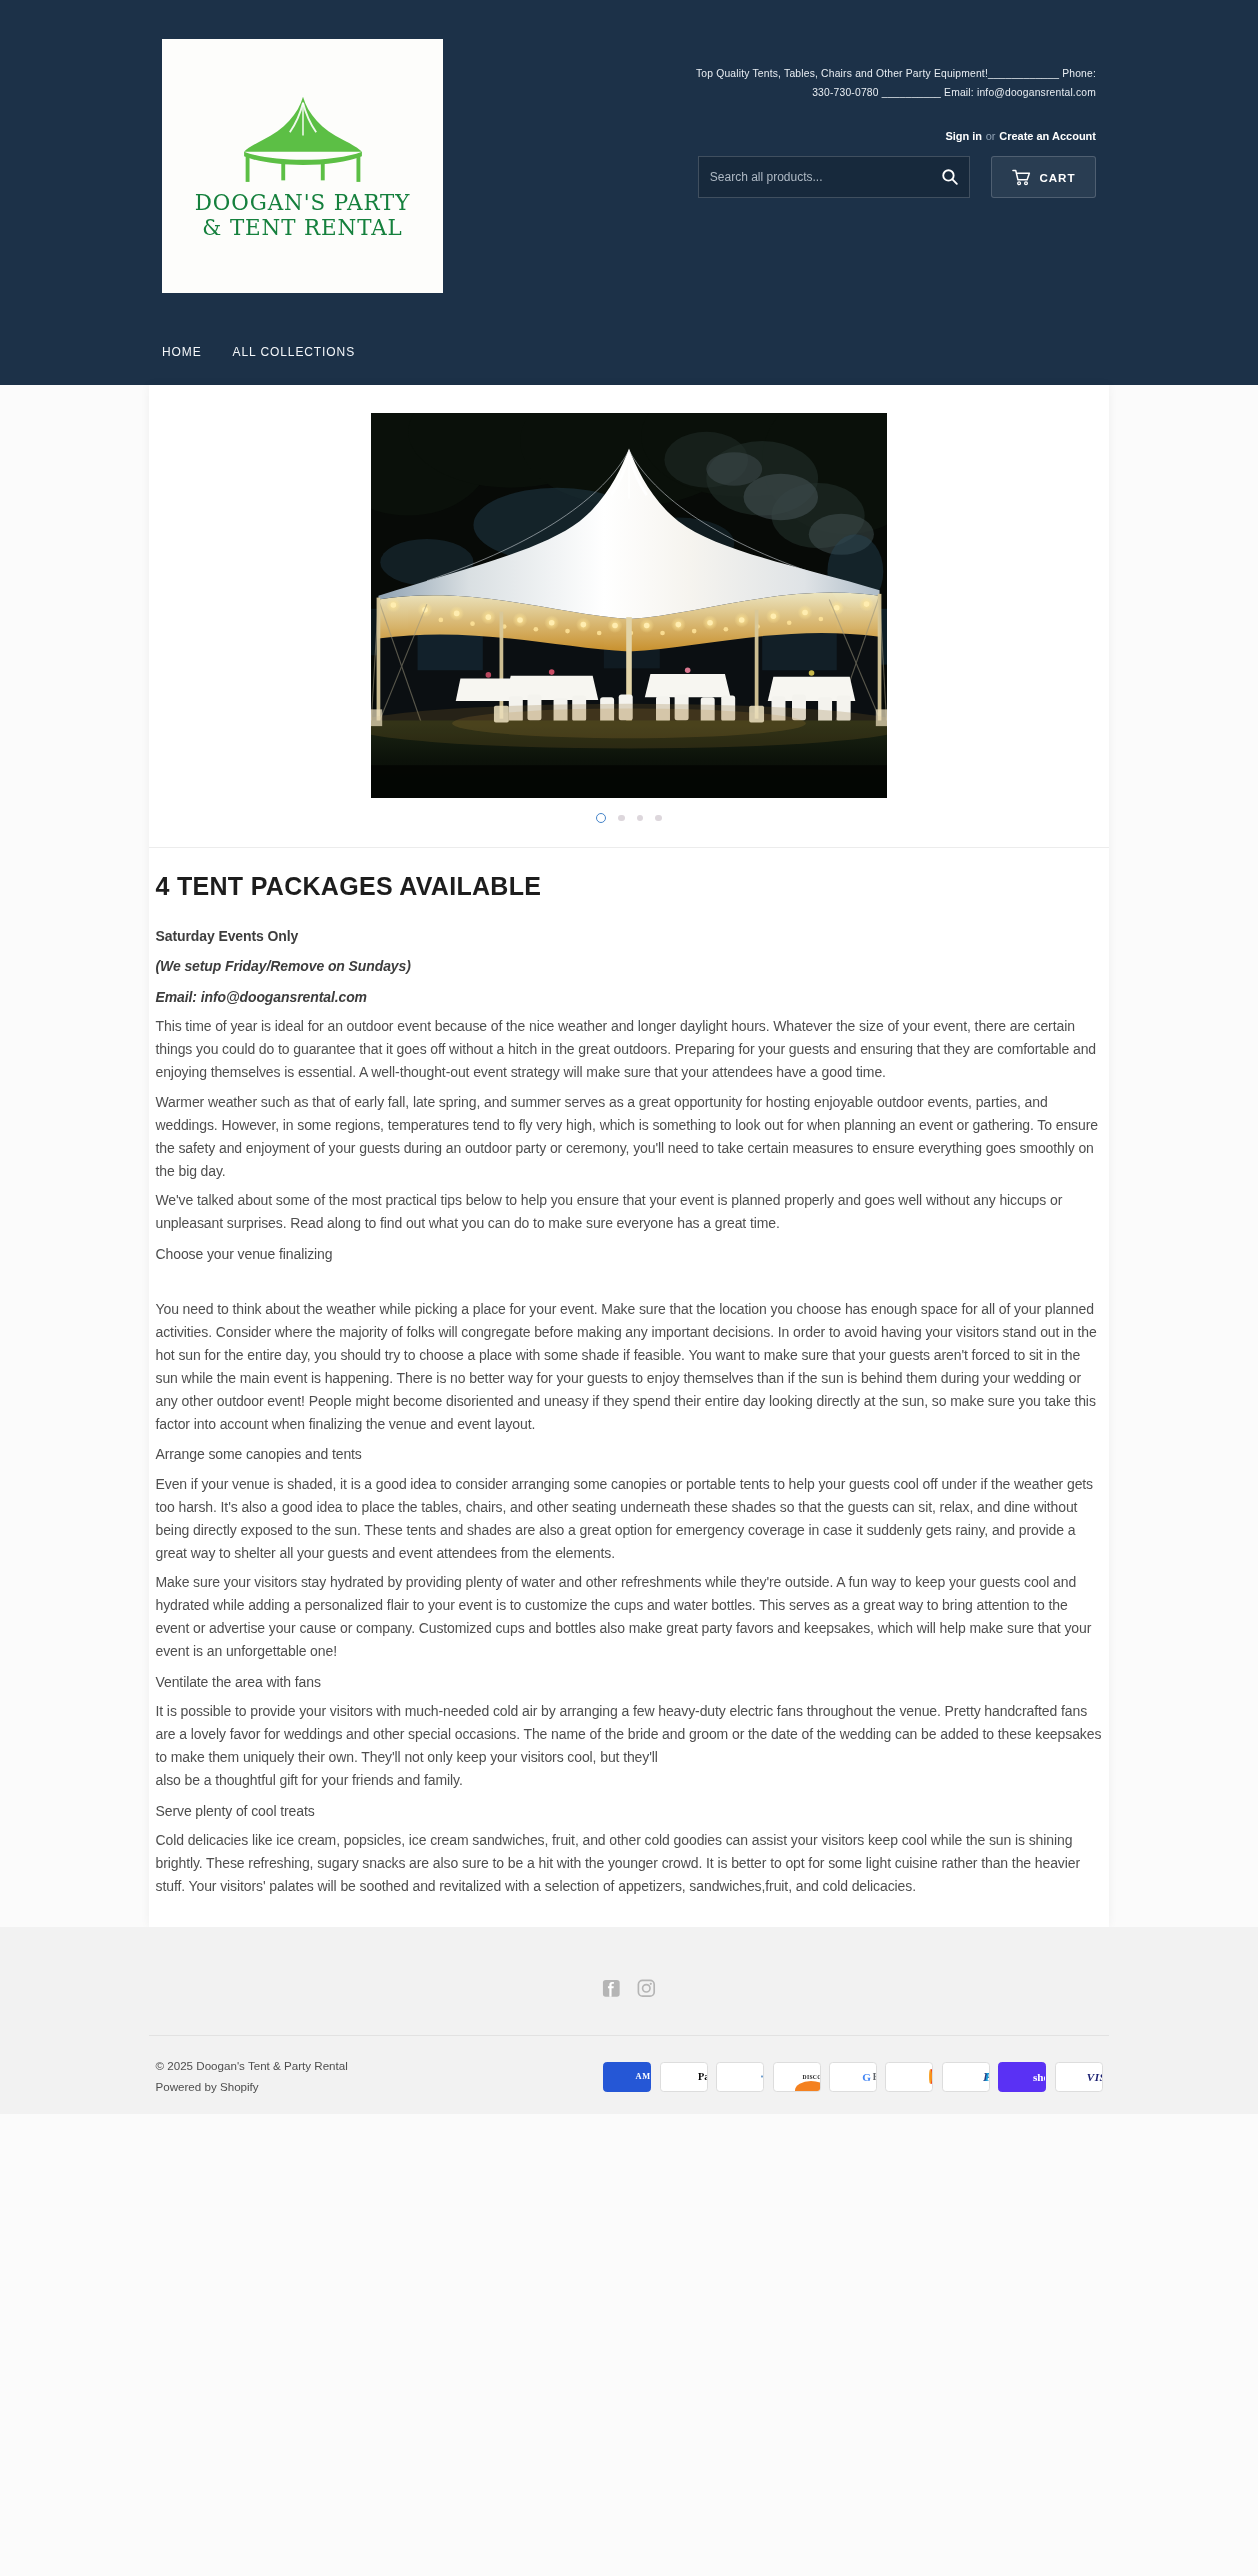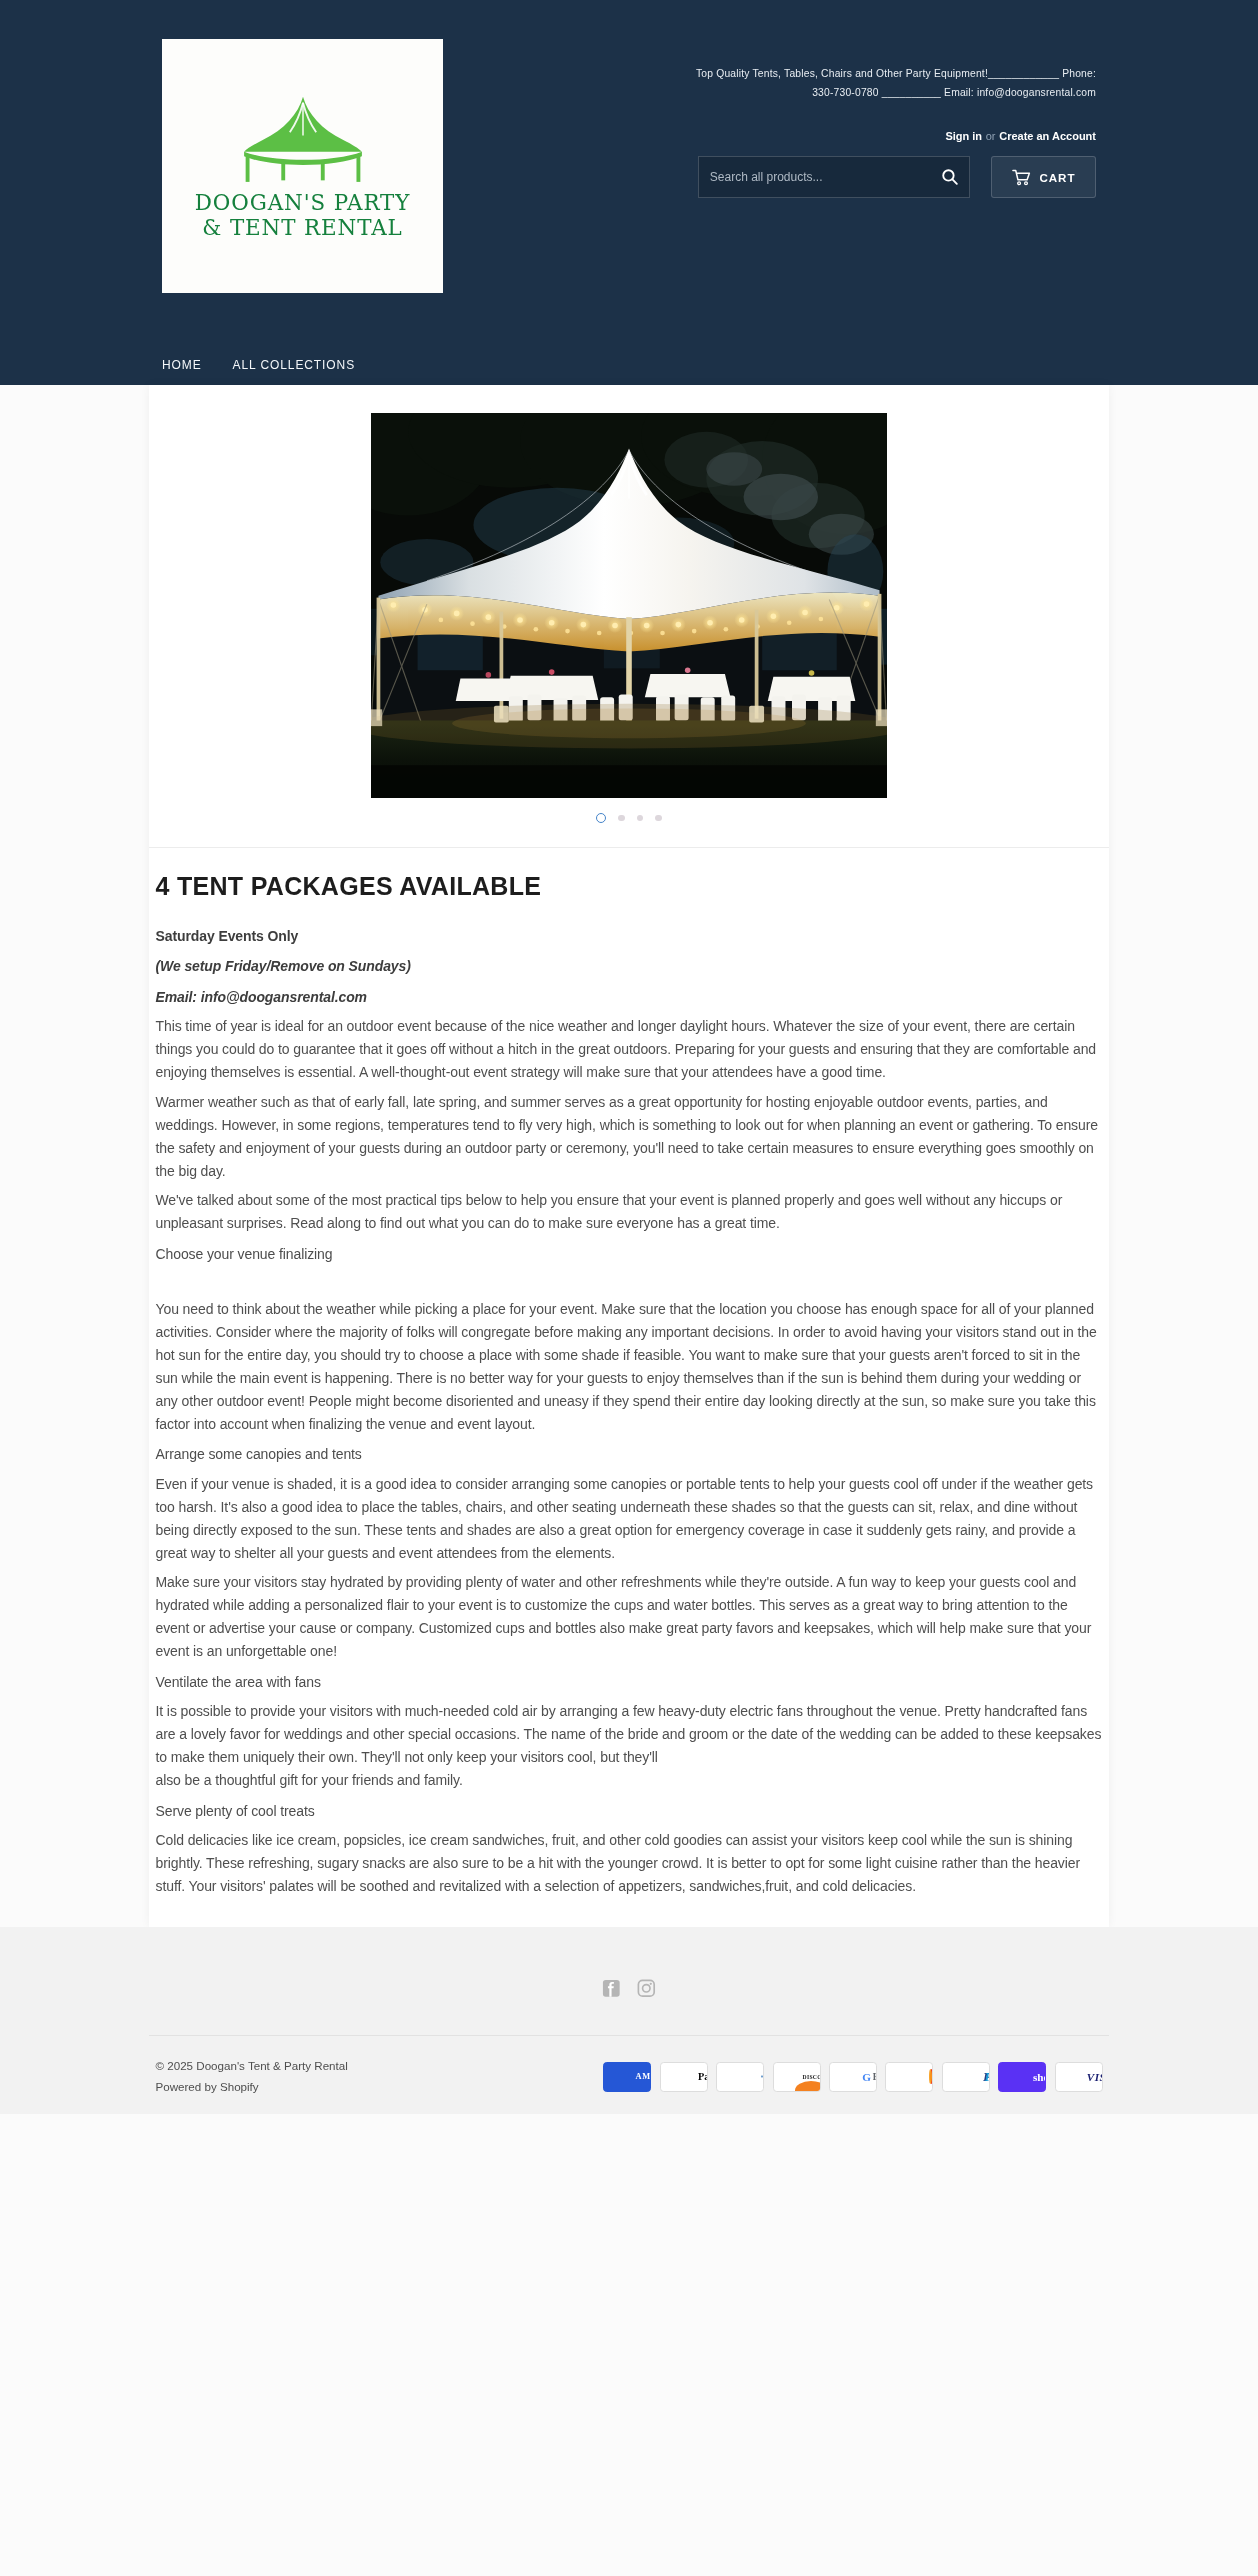--- a/index.html
+++ b/index.html
@@ -115,21 +115,21 @@
     align-items: center;
     justify-content: center;
     gap: 8.4px;
     color: #ffffff;
     font-size: 11.6px;
     letter-spacing: 0.9px;
     font-weight: bold;
     text-decoration: none;
     cursor: pointer;
   }
-  .main-nav { padding: 0 13px 13px; text-align: center; }
+  .main-nav { padding: 0 13px 26px; text-align: center; }
   .main-nav .container { display: flex; gap: 31px; padding: 0 13px; }
   .main-nav a {
     color: #f4f7fa;
     font-size: 12px;
     letter-spacing: 0.9px;
     text-decoration: none;
     cursor: pointer;
   }
 
   

